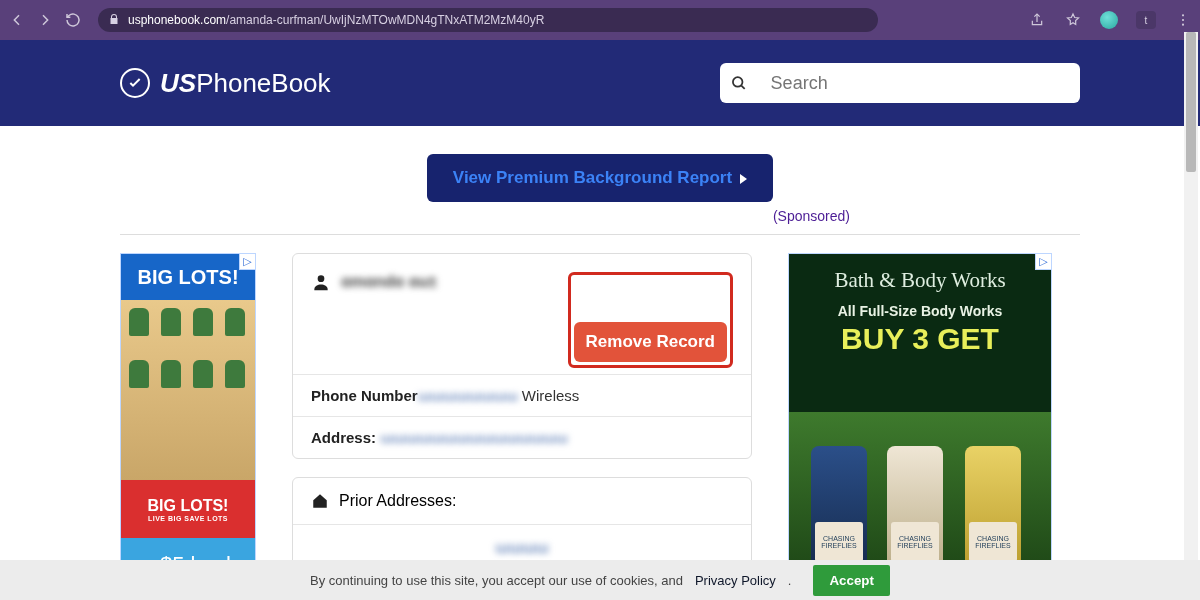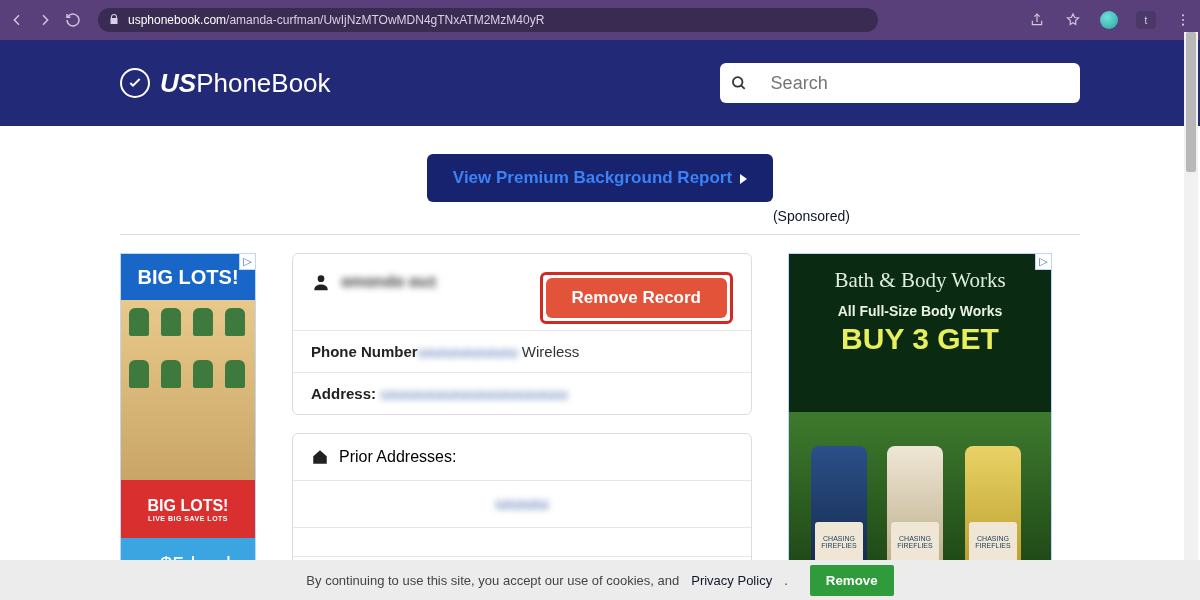--- a/index.html
+++ b/index.html
@@ -28,21 +28,21 @@
   .search-wrap svg { width: 20px; height: 20px; color: #333; }
   .search-input { border: none; outline: none; font-size: 18px; width: 100%; }
 
   
   .page { padding: 0 120px; position: relative; height: calc(600px - 32px - 70px); overflow: hidden; }
   .scrollbar { position:absolute; right:2px; top:32px; bottom:0; width:14px; background:#f1f1f1; }
   .scroll-thumb { position:absolute; left:2px; right:2px; top:0; height:140px; background:#b8b8b8; border-radius:2px; }
 
   .premium-btn { margin: 28px auto 6px; display: block; background: #17236e; color:#3b82f6; border:none; border-radius:6px; padding: 14px 26px; font-size:17px; font-weight:700; cursor:pointer; }
   .premium-btn .tri { display:inline-block; margin-left:8px; border-left:7px solid #fff; border-top:5px solid transparent; border-bottom:5px solid transparent; vertical-align:middle;}
-  .sponsored { text-align: right; color:#0f172a; font-size:14px; margin: 4px 230px 10px 0; }
+  .sponsored { text-align: right; color:#4c1d95; font-size:14px; margin: 4px 230px 10px 0; }
   .divider { height:1px; background:#ddd; margin: 8px 0 18px; }
 
   .cols { display:flex; gap: 36px; align-items:flex-start; }
 
   .ad { position:relative; border:1px solid #bdd6ff; }
   .ad .ad-badge { position:absolute; top:0; right:0; width:16px; height:16px; background:#fff; color:#2f6bd6; font-size:11px; display:flex; align-items:center; justify-content:center; border-left:1px solid #bdd6ff; border-bottom:1px solid #bdd6ff; }
   .ad-left { width:136px; height:340px; background:#3aa5e0; display:flex; flex-direction:column; }
   .ad-left-top { height:46px; background:#1766c8; display:flex; align-items:center; justify-content:center; color:#fff; font-weight:900; font-size:20px; }
   .ad-left-shelf { flex:1; background: linear-gradient(#e9c98b,#c9a668); position:relative; overflow:hidden; }
   .ad-left-shelf .plant { position:absolute; width:20px; height:28px; background:#3e7a3d; border-radius:6px 6px 2px 2px; }
@@ -52,21 +52,21 @@
 
   .center { width: 460px; }
   .card { border:1px solid #ddd; border-radius:6px; background:#fff; margin-bottom:18px; }
   .card-row { padding: 12px 18px; border-top:1px solid #e6e6e6; font-size:15px; color:#222; }
   .card-row:first-child { border-top:none; }
   .identity-row { display:flex; align-items:flex-start; justify-content:space-between; padding:18px 18px 6px; }
   .identity-left { display:flex; gap:10px; align-items:center; }
   .identity-left svg { width:20px; height:20px; color:#222; }
   .blurred { filter: blur(3px); color:#444; font-weight:600; }
   .remove-wrap { border:3px solid #d12a1f; border-radius:6px; padding:3px; }
-  .remove-btn { background:#e2533a; color:#fff; border:none; border-radius:6px; padding:10px 26px; font-size:17px; font-weight:700; cursor:pointer; }
+  .remove-btn { background:#e2533a; color:#fff; border:none; border-radius:6px; padding:10px 12px; font-size:17px; font-weight:700; cursor:pointer;margin-top:44px; }
   .notify-row { padding: 4px 18px 14px; }
   .notify-link { color:#1176d0; font-size:14px; font-weight:700; display:inline-flex; align-items:center; gap:8px; cursor:pointer;}
   .notify-link .tri { display:inline-block; border-left:6px solid #1176d0; border-top:4px solid transparent; border-bottom:4px solid transparent; }
   .label-b { font-weight:700; }
   .blur-span { filter: blur(3px); color:#4a6fae; }
   .wireless { color:#333; }
   .prior-head { display:flex; align-items:center; gap:10px; font-size:16px; padding:14px 18px;}
   .prior-row { text-align:center; padding:14px 0; border-top:1px solid #e6e6e6; }
   .showmore { color:#1176d0; text-decoration:underline; padding:12px 18px; border-top:1px solid #e6e6e6; cursor:pointer; font-size:14px;}
 
@@ -239,14 +239,14 @@
           <div class="label">CHASING FIREFLIES</div>
         </div>
     </div>
   </div>
 </div>
 
 <div class="cookie">
   <span>By continuing to use this site, you accept our use of cookies, and </span>
   <a href="#">Privacy Policy</a>
     <span>.</span>
-  <button>Remove</button>
+  <button>Accept</button>
 </div>
 
 </body></html>

